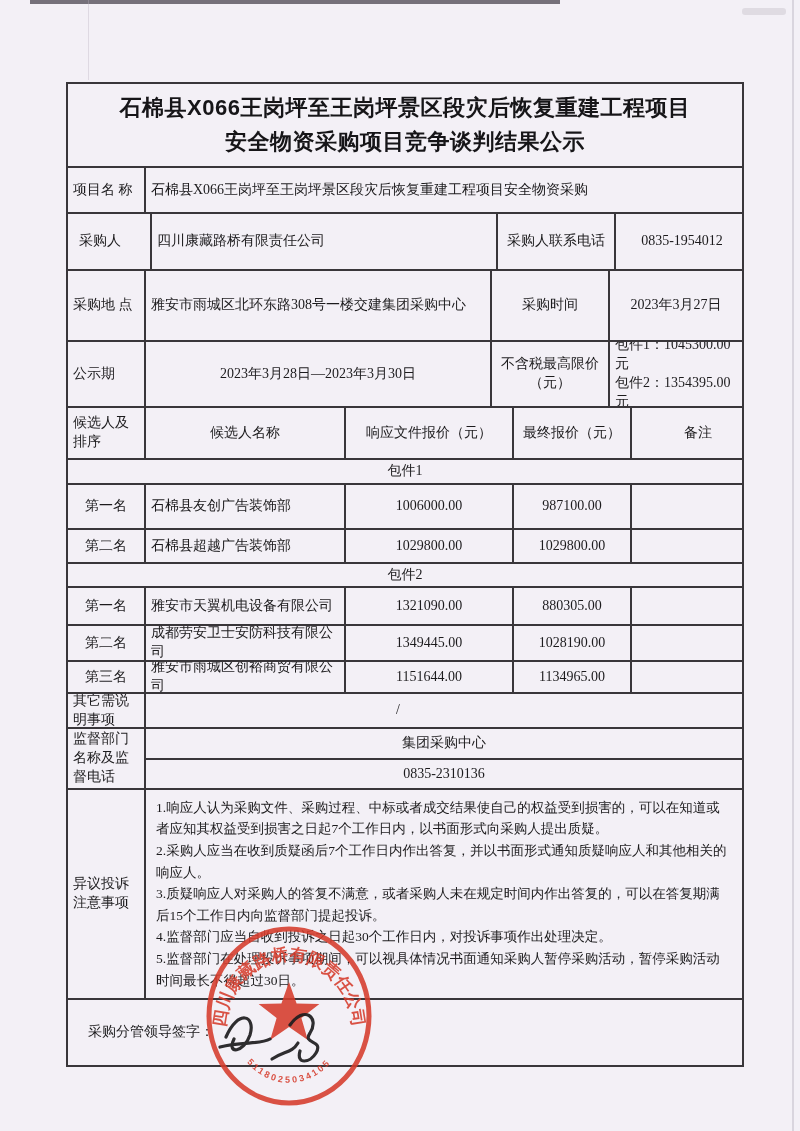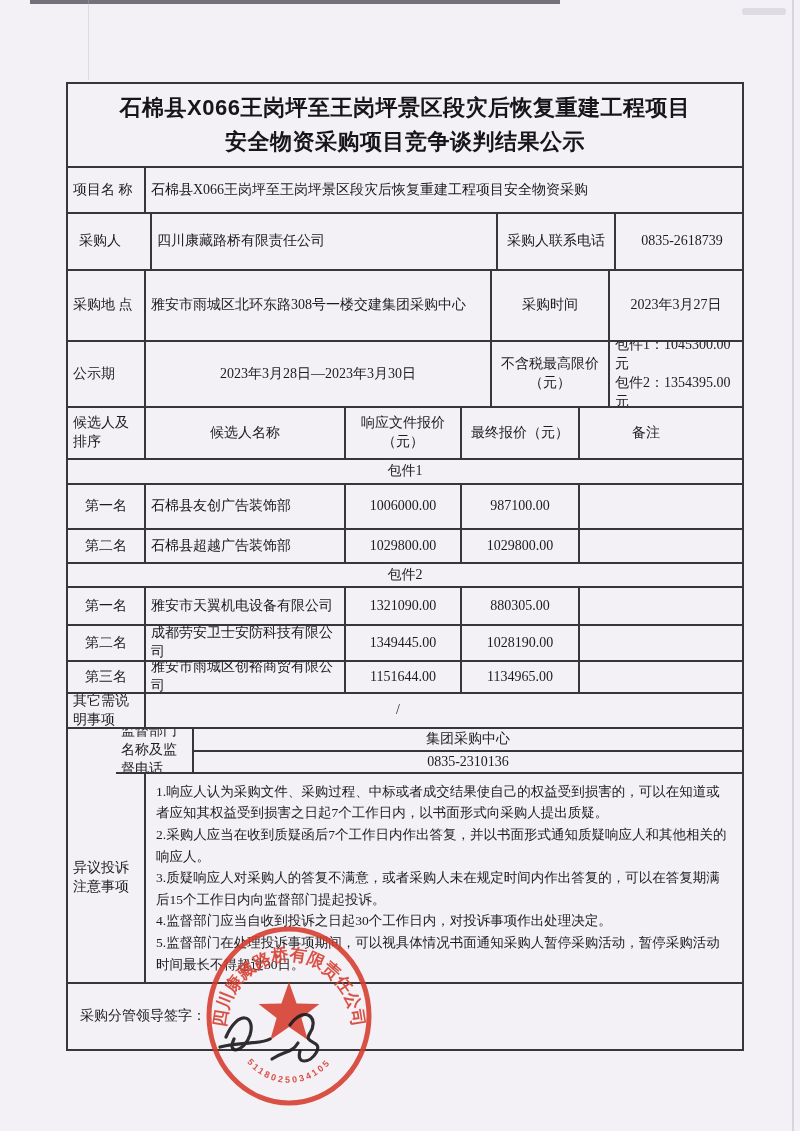--- a/index.html
+++ b/index.html
@@ -34,21 +34,21 @@
     display:flex;align-items:center;
     flex-shrink:0;
     padding:2px 5px;
     font-size:14px;
     line-height:1.35;
     overflow:hidden;
   }
   .c:last-child{border-right:none;}
   .w1{width:78px;}
   .w2{width:200px;}
-  .w3{width:116px;}
+  .w3{width:168px;}
   .w4{width:118px;}
   .w5{width:132px;}
   .w23{width:346px;}
   .wrest{width:504px;}
   .wfull{width:674px;}
   .center{justify-content:center;text-align:center;}
   .colmid{flex-direction:column;justify-content:center;align-items:flex-start;}
 
   .r-title{height:84px;align-items:center;justify-content:center;flex-direction:column;}
   .title-line{
@@ -62,33 +62,33 @@
   .r-publicity{height:66px;}
   .r-chead{height:52px;}
   .r-pkg{height:25px;}
   .r-cand-a{height:45px;}
   .r-cand-b{height:34px;}
   .r-pkg2{height:24px;}
   .r-cand-c{height:38px;}
   .r-cand-d{height:36px;}
   .r-cand-e{height:32px;}
   .r-other{height:35px;}
-  .r-supervision{height:45px;margin-left:48px;}
+  .r-supervision{height:61px;}
   .r-objection{height:210px;}
   .r-sign{height:65px;}
 
   .sup-stack{width:596px;display:flex;flex-direction:column;}
   .sup-cell{flex:1;display:flex;align-items:center;justify-content:center;font-size:14px;}
   .sup-cell:first-child{border-bottom:2px solid var(--line);}
 
   .objection-body{
     width:656px;padding:0 10px;font-size:13.5px;line-height:1.6;
     display:flex;flex-direction:column;justify-content:center;
   }
-  .sign-cell{padding-left:12px;font-size:14px;}
+  .sign-cell{padding-left:12px;font-size:14px;margin-left:8px;}
 
   .stamp{position:absolute;left:202px;top:922px;width:175px;height:190px;pointer-events:none;}
   .stamp-text{font-family:"Liberation Sans", sans-serif;font-weight:700;fill:var(--red);}
   .sig{position:absolute;left:212px;top:995px;width:150px;height:85px;pointer-events:none;}
 </style>
 </head>
 <body>
 
 <div class="scan-strip"></div>
 <div class="scan-smudge"></div>
@@ -104,21 +104,21 @@
 
   <div class="row r-project">
     <div class="c w1">项目名 称</div>
     <div class="c wrest">石棉县X066王岗坪至王岗坪景区段灾后恢复重建工程项目安全物资采购</div>
   </div>
 
   <div class="row r-purchaser">
     <div class="c w1">采购人</div>
     <div class="c w23">四川康藏路桥有限责任公司</div>
     <div class="c w4 center">采购人联系电话</div>
-    <div class="c w5 center">0835-2618739</div>
+    <div class="c w5 center">0835-1954012</div>
   </div>
 
   <div class="row r-location">
     <div class="c w1">采购地 点</div>
     <div class="c w23">雅安市雨城区北环东路308号一楼交建集团采购中心</div>
     <div class="c w4 center">采购时间</div>
     <div class="c w5 center">2023年3月27日</div>
   </div>
 
   <div class="row r-publicity">

